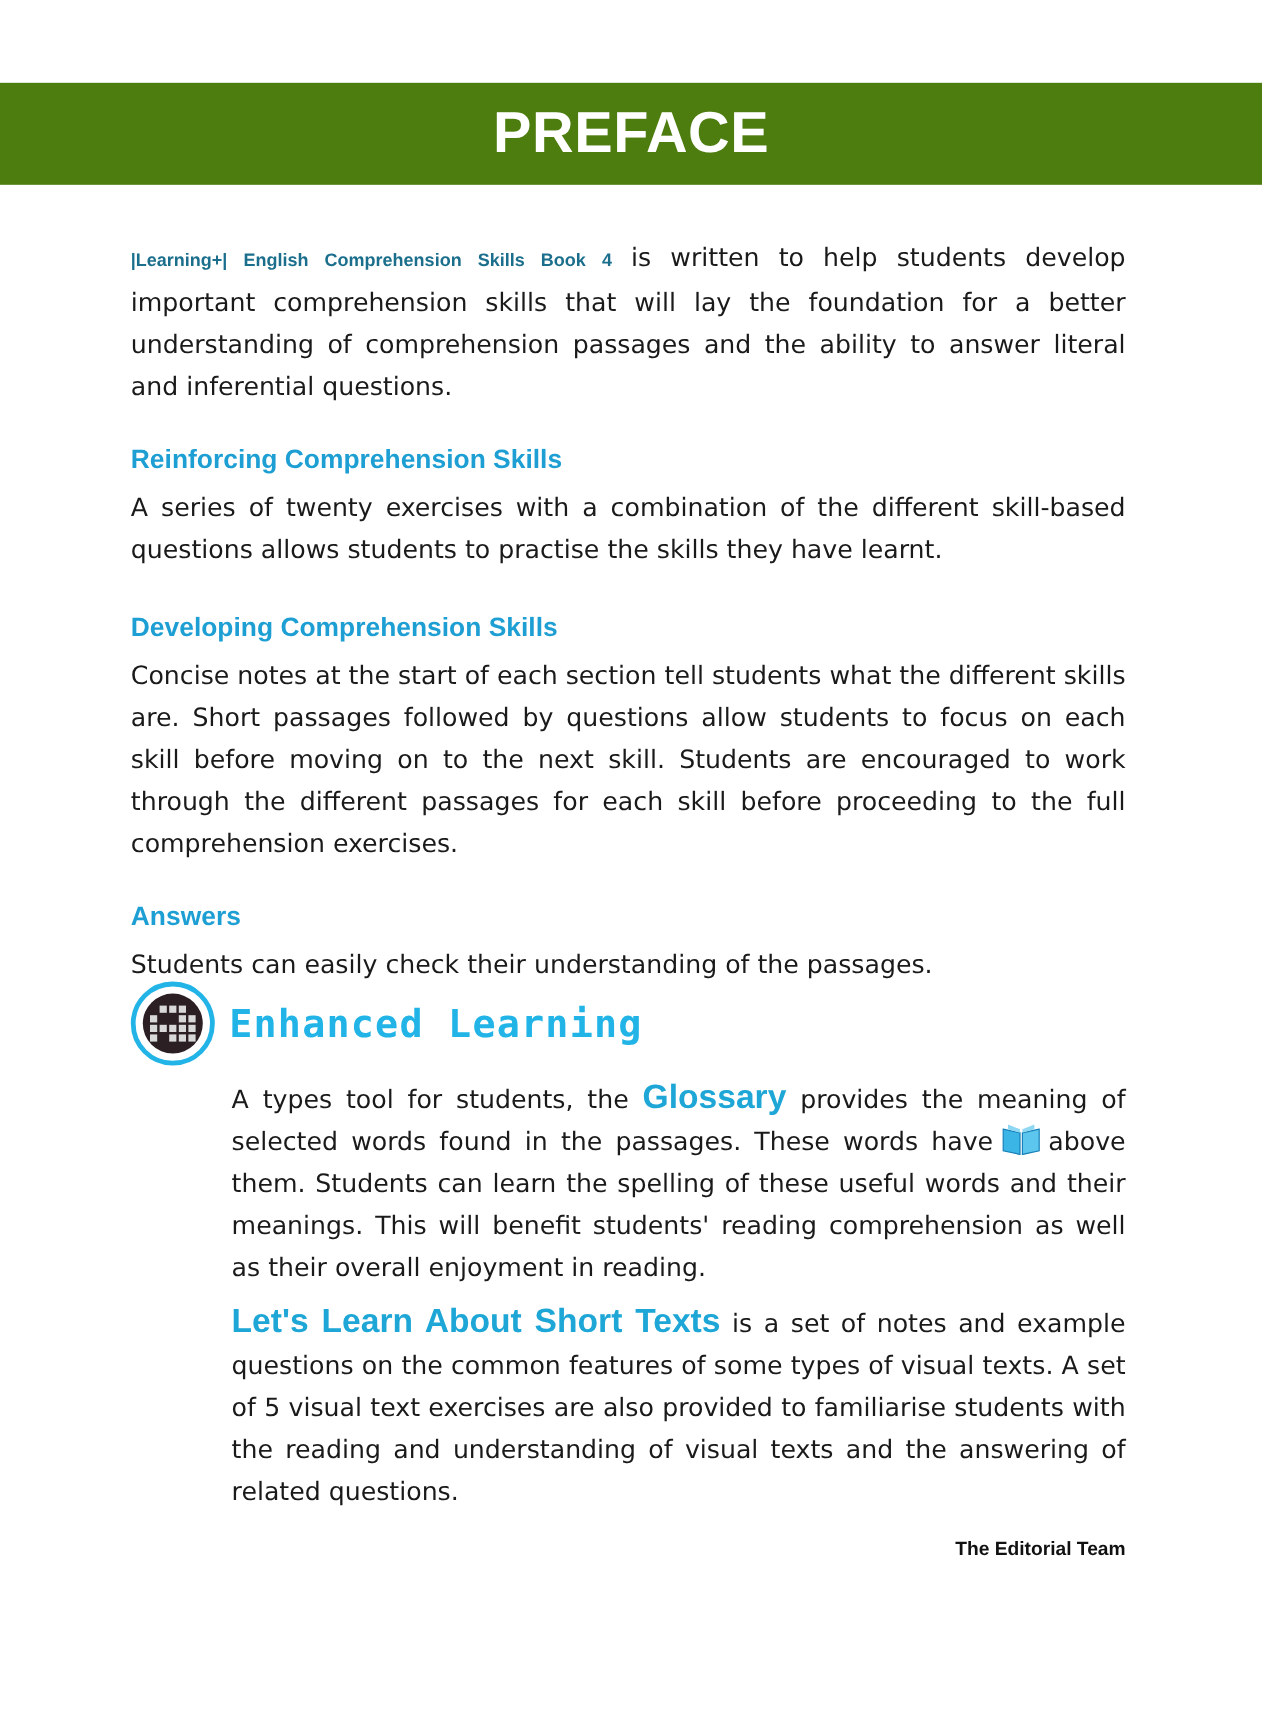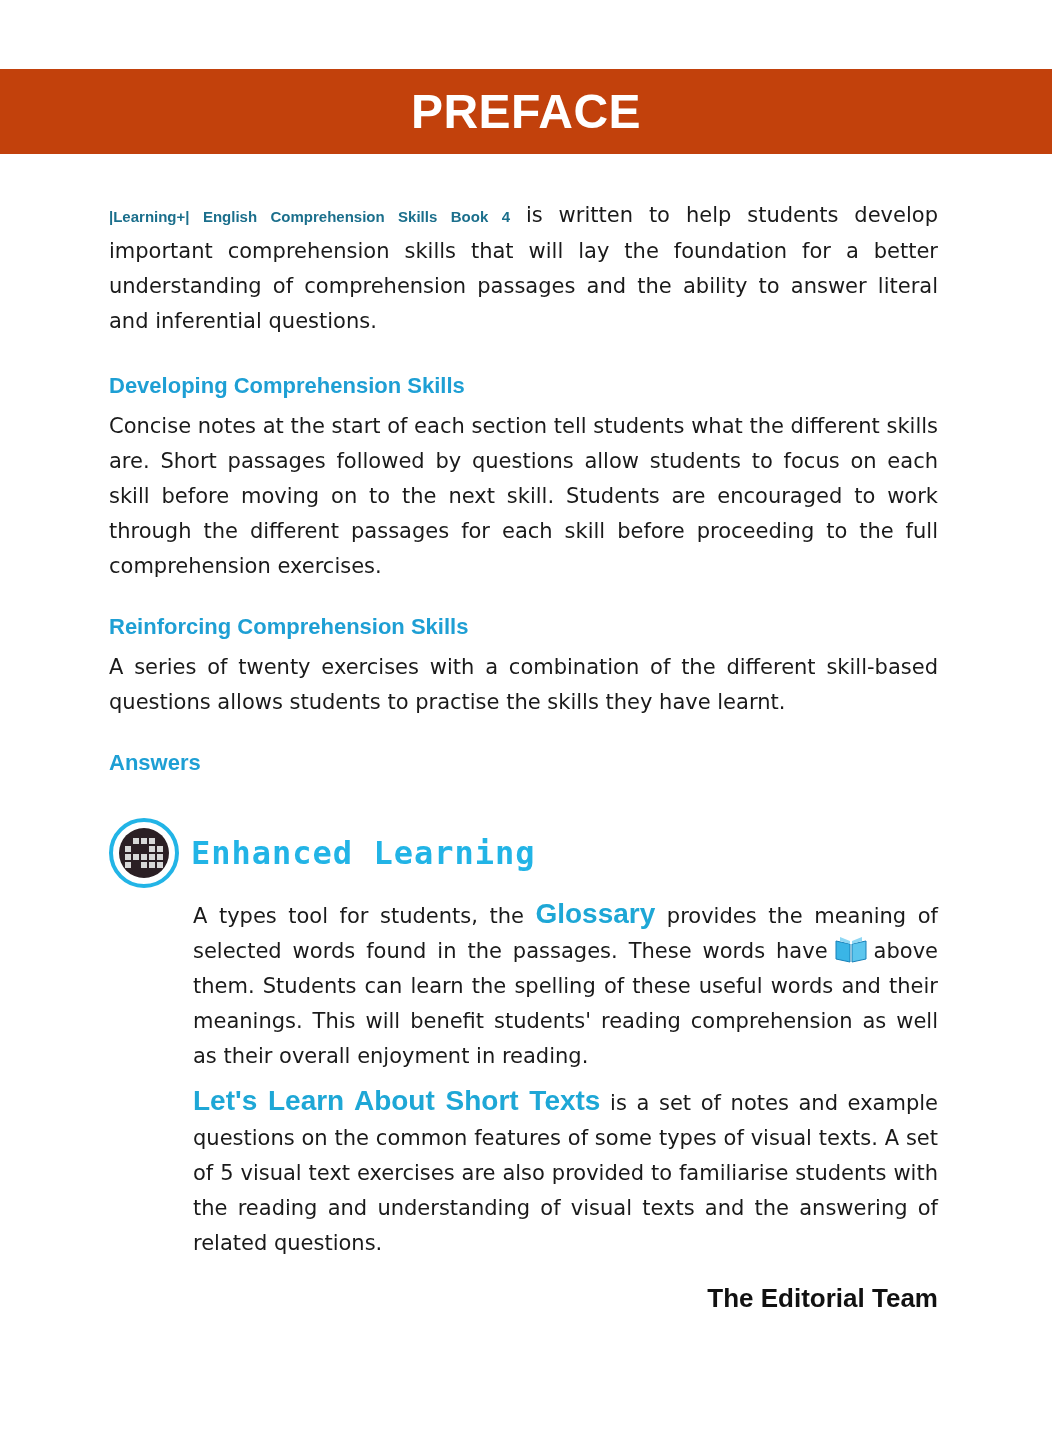--- a/index.html
+++ b/index.html
@@ -2,21 +2,21 @@
 <html><head>
 <meta charset="utf-8">
 <style>
   html, body { margin: 0; padding: 0; }
   body {
     width: 1052px; height: 1435px; background: #ffffff; position: relative; overflow: hidden;
     font-family: "DejaVu Sans", sans-serif; color: #1a1a1a;
   }
   .banner {
     position: absolute; left: 0; top: 69px; width: 1052px; height: 85px;
-    background: #c2410c; display: flex; align-items: center; justify-content: center;
+    background: #4d7c0f; display: flex; align-items: center; justify-content: center;
   }
   .banner h1 {
     margin: 0; color: #ffffff; font-family: "Liberation Sans", sans-serif; font-weight: bold;
     font-size: 48px; letter-spacing: 0.5px;
   }
   .content { position: absolute; left: 109px; top: 198px; width: 829px; }
   p { margin: 0; font-size: 21px; line-height: 35px; text-align: justify; }
   .brand { color: #1b6f8c; font-weight: bold; font-family: Liberation Sans, sans-serif; font-size: 15px; }
   .hl { color: #1ea7d6; font-weight: bold; font-family: "Liberation Sans", sans-serif; font-size: 28px; }
   h2 {
@@ -44,43 +44,44 @@
   }
   .el-sub { font-family: "DejaVu Sans", sans-serif; font-size: 16px; line-height: 22px; font-weight: bold; }
   .el-free { color: #22b4e6; font-style: italic; font-weight: normal; letter-spacing: 1px; }
   .el-res { color: #8a8a8a; }
   .el-url { color: #111; }
   .el-body { margin-left: 84px; margin-top: 8px; width: 745px; }
   .el-body p + p { margin-top: 9px; }
   .book-icon { display: inline-block; width: 34px; height: 28px; vertical-align: -5px; margin: 0 6px; }
   .sign {
     position: absolute; right: 114px; top: 1283px; font-family: "Liberation Sans", sans-serif;
-    font-weight: bold; font-size: 26px; color: #111;
+    font-weight: bold; font-size: 16px; color: #111;
   }
 </style>
 </head>
 <body>
 
 <div class="banner">
   <h1>PREFACE</h1>
 </div>
 
 <div class="content">
   <p><span class="brand">|Learning+| English Comprehension Skills Book 4</span><span> is written to help students develop important comprehension skills that will lay the foundation for a better understanding of comprehension passages and the ability to answer literal and inferential questions.</span></p>
 
+  <div class="sec">
+    <h2>Reinforcing Comprehension Skills</h2>
+    <p>A series of twenty exercises with a combination of the different skill-based questions allows students to practise the skills they have learnt.</p>
+  </div>
   <div class="sec" style="margin-top:32px">
     <h2>Developing Comprehension Skills</h2>
     <p>Concise notes at the start of each section tell students what the different skills are. Short passages followed by questions allow students to focus on each skill before moving on to the next skill. Students are encouraged to work through the different passages for each skill before proceeding to the full comprehension exercises.</p>
   </div>
   <div class="sec">
-    <h2>Reinforcing Comprehension Skills</h2>
-    <p>A series of twenty exercises with a combination of the different skill-based questions allows students to practise the skills they have learnt.</p>
-  </div>
-  <div class="sec">
     <h2>Answers</h2>
+    <p>Students can easily check their understanding of the passages.</p>
   </div>
 </div>
 
 <div class="el-block">
   <div class="el-logo">
     <div class="el-circle">
       <div class="el-inner">
         <span class="off"></span>
           <span></span>
           <span></span>

